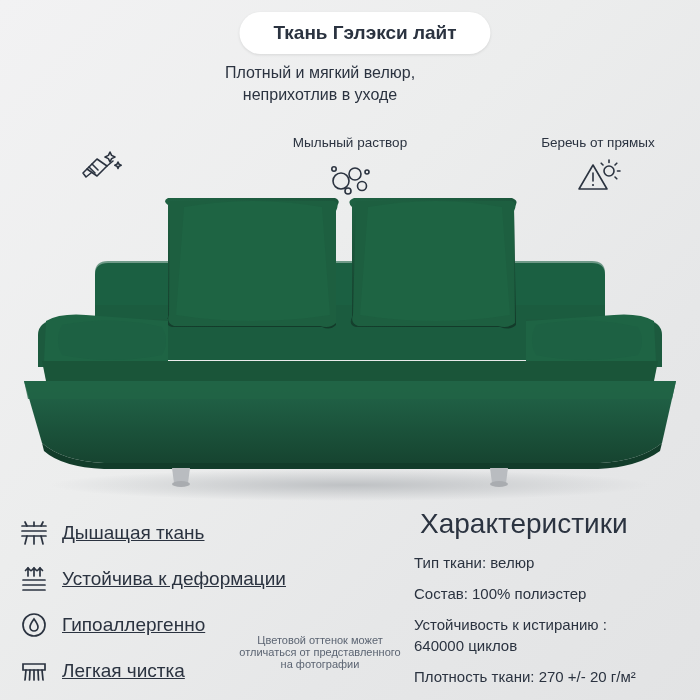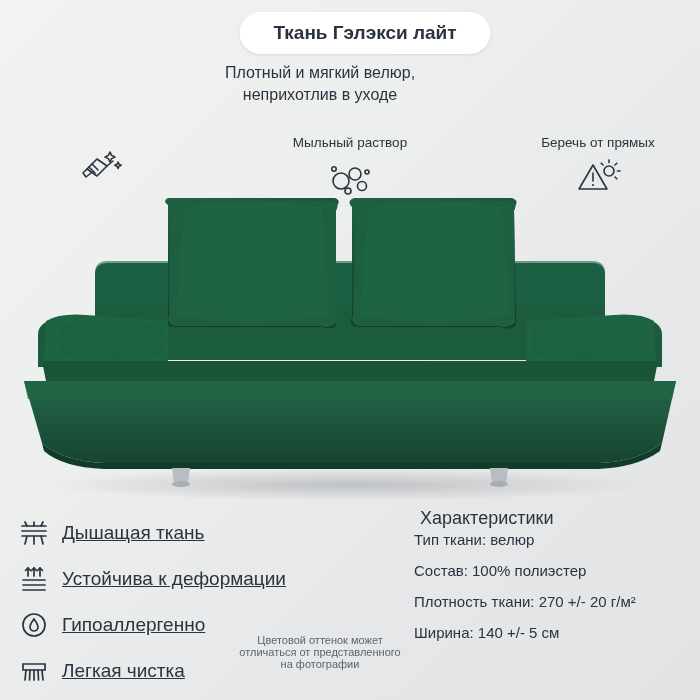--- a/index.html
+++ b/index.html
@@ -103,21 +103,22 @@
 
   
   .specs {
     position: absolute;
     left: 414px;
     top: 508px;
     width: 286px;
     color: #2b3340;
   }
   .specs-title {
-    font-size: 18px;
+    font-size: 28px;
+    margin-bottom: 12px;
     margin-left: 6px;
   }
   .spec-line {
     font-size: 15px;
     line-height: 21px;
     margin-bottom: 10px;
   }
 
   .disclaimer {
     position: absolute;
@@ -301,20 +302,24 @@
         </svg>
       </span>
       <span class="f-label">Легкая чистка</span>
     </div>
   </div>
 
   <div class="specs">
     <div class="specs-title">Характеристики</div>
     <div class="spec-line">Тип ткани: велюр</div>
     <div class="spec-line">Состав: 100% полиэстер</div>
+    <div class="spec-line">
+      <div>Устойчивость к истиранию :</div>
+      <div>640000 циклов</div>
+    </div>
     <div class="spec-line">Плотность ткани: 270 +/- 20 г/м²</div>
     <div class="spec-line">Ширина: 140 +/- 5 см</div>
   </div>
 
   <div class="disclaimer">
     <div>Цветовой оттенок может</div>
     <div>отличаться от представленного</div>
     <div>на фотографии</div>
   </div>
 

